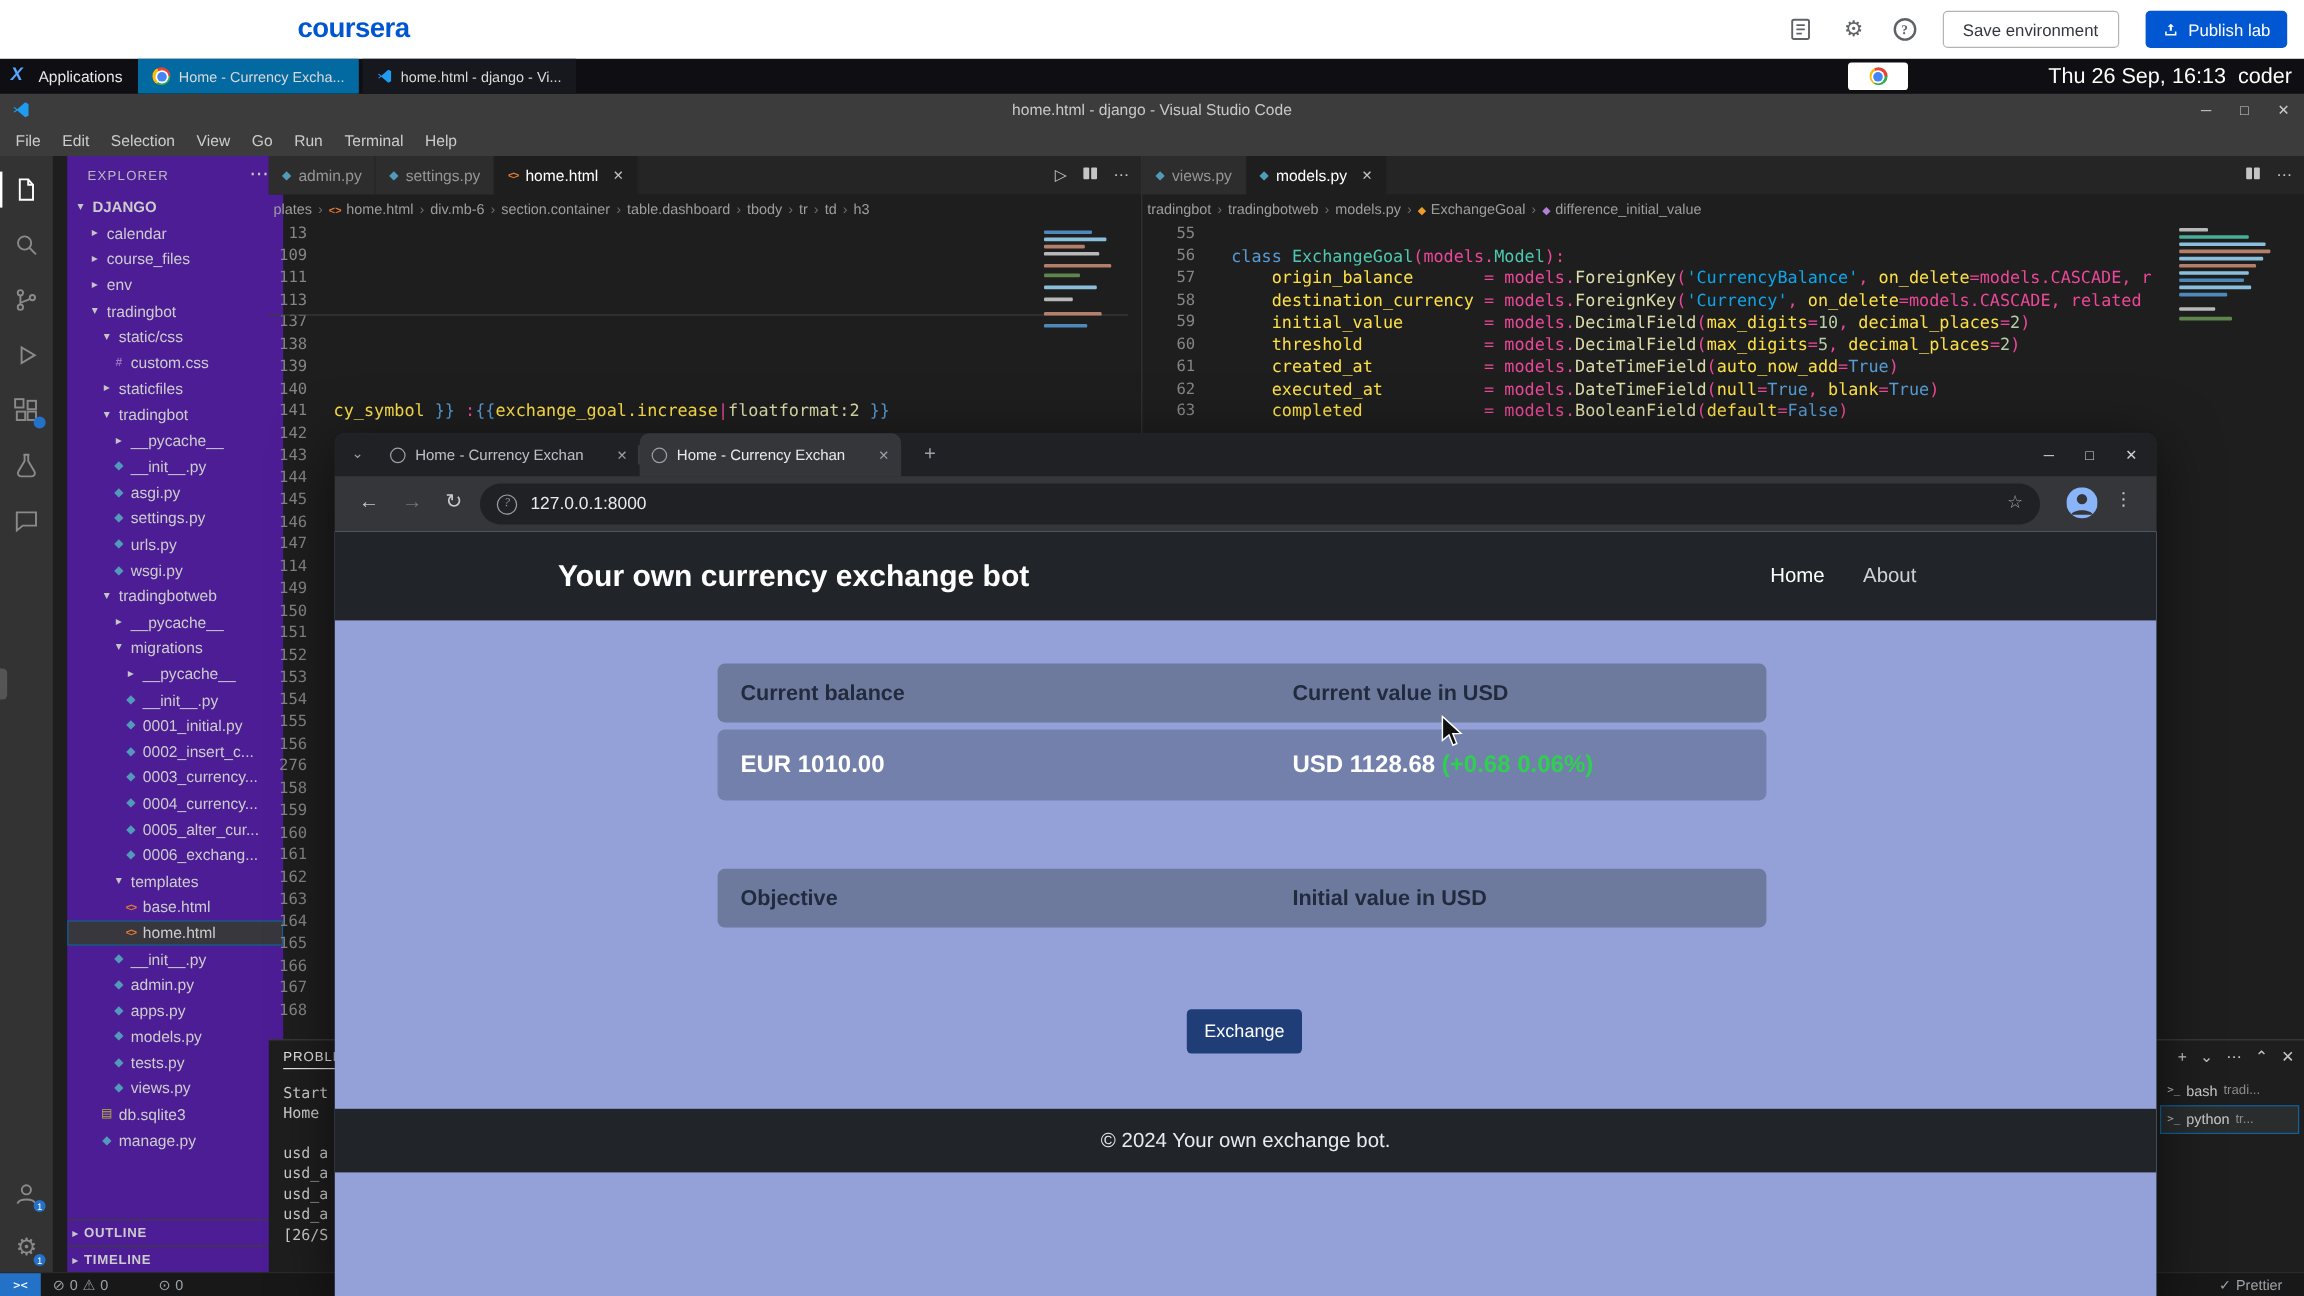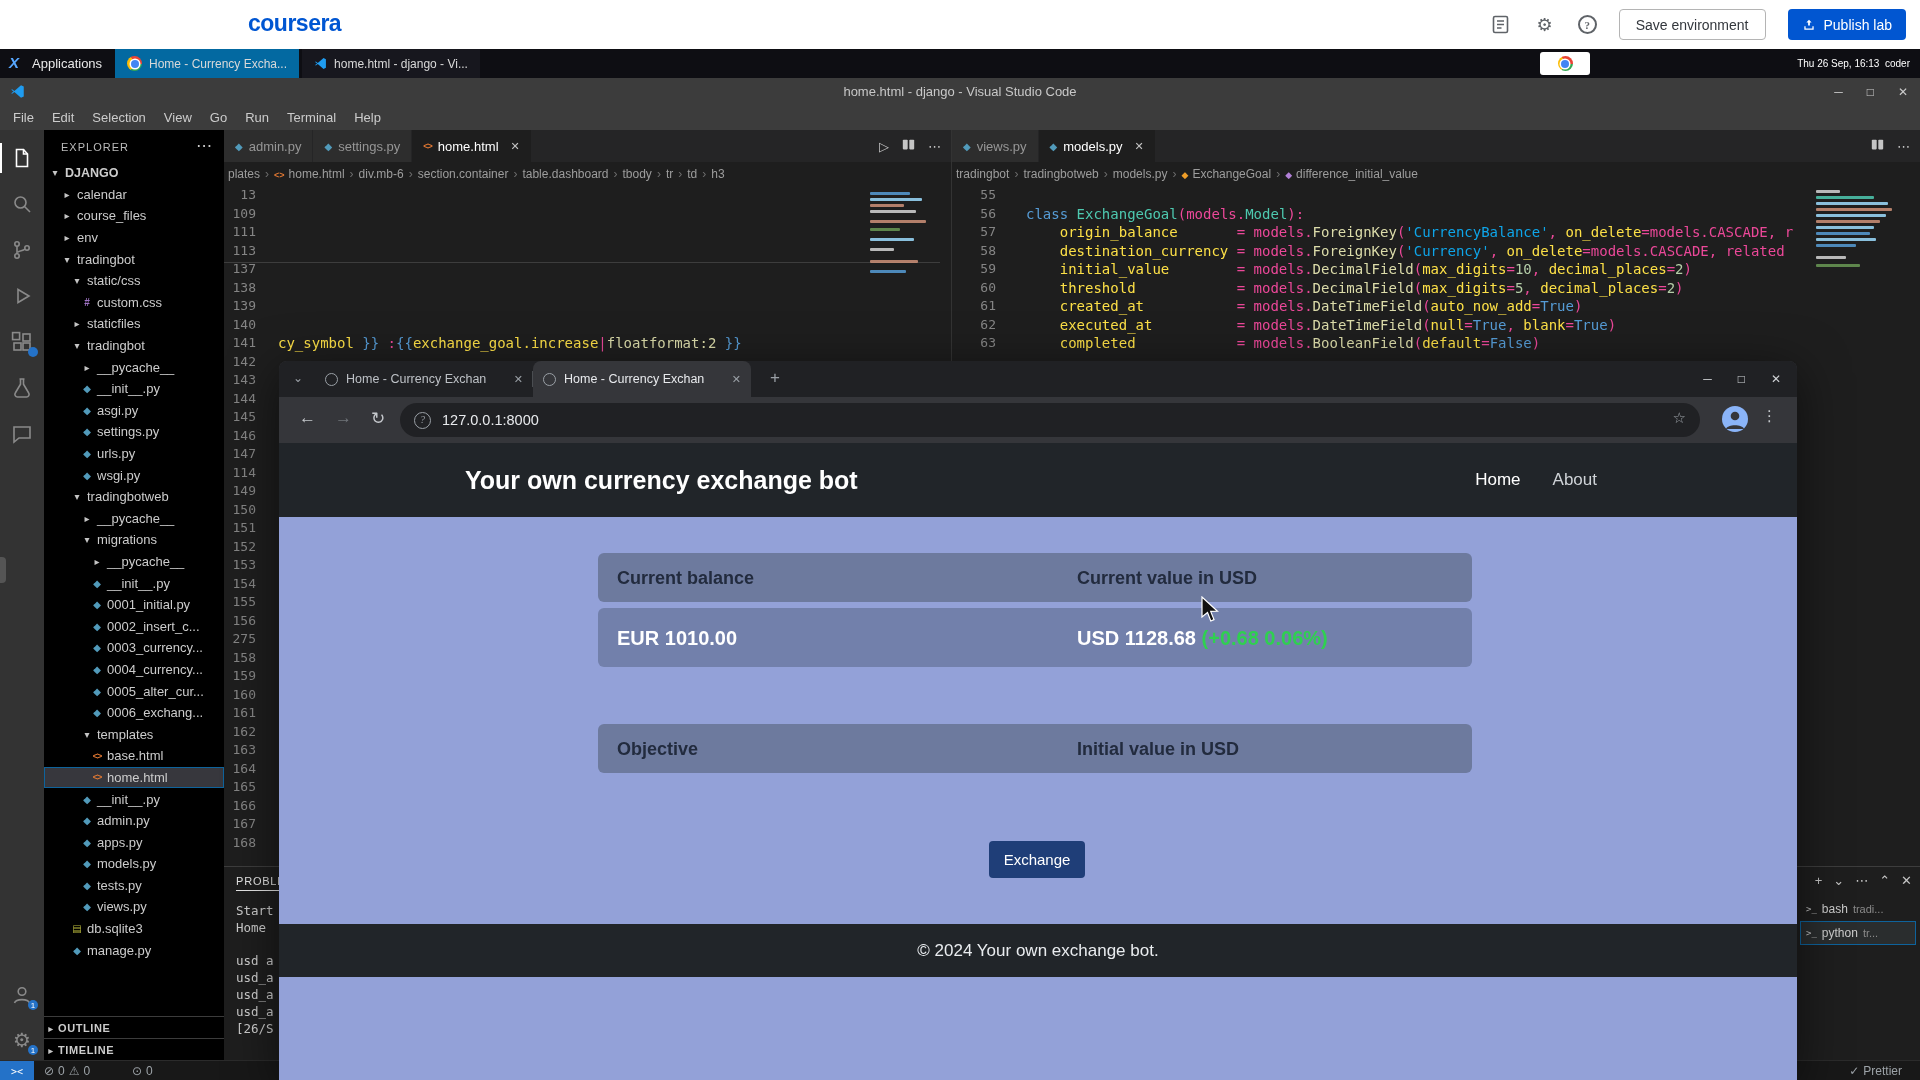--- a/index.html
+++ b/index.html
@@ -21,41 +21,41 @@
   #tb-apps{position:absolute;left:32px;top:0;line-height:29px;color:#e8e8e8;font-size:13px}
   #task-windows{position:absolute;left:115px;top:0;height:29px;display:flex;gap:3px}
   .task-btn{display:flex;align-items:center;gap:7px;padding:0 12px;background:#17171e;color:#d9d9d9;font-size:12px;max-width:215px}
   .task-btn.active{background:#0369a1}
   .tb-label{white-space:nowrap;overflow:hidden;text-overflow:ellipsis}
   .chrome-ball{position:relative;width:15px;height:15px;border-radius:50%;flex:none;
     background:conic-gradient(from -30deg,#ea4335 0 120deg,#34a853 0 240deg,#fbbc05 0 360deg)}
   .chrome-ball::after{content:"";position:absolute;inset:3.5px;border-radius:50%;background:#4285f4;box-shadow:0 0 0 1.5px #fff}
   .vs-ico{display:inline-flex;flex:none}
   #tb-launcher{position:absolute;left:1540px;top:3px;width:50px;height:23px;background:#fff;border-radius:3px;display:flex;align-items:center;justify-content:center}
-  #tb-clock{position:absolute;right:10px;top:0;line-height:29px;color:#fff;font-size:10px}
+  #tb-clock{position:absolute;right:10px;top:0;line-height:29px;color:#fff;font-size:18px}
 
   
   #vscode{position:absolute;left:0;top:78px;width:1920px;height:1002px;background:#1e1e1e;z-index:1}
   #vs-title{position:absolute;left:0;top:0;width:100%;height:27px;background:#3c3c3c}
   #vs-title-logo{position:absolute;left:10px;top:6px}
   #vs-title-text{position:absolute;left:0;right:0;text-align:center;line-height:27px;color:#c8c8c8;font-size:13px}
   #vs-controls{position:absolute;right:12px;top:0;height:27px;display:flex;gap:24px;align-items:center;color:#cccccc;font-size:12px}
   #vs-menubar{position:absolute;left:0;top:27px;width:100%;height:25px;background:#3c3c3c}
   #vs-menus{position:absolute;left:4px;top:0;height:25px;display:flex;align-items:center}
   .menu-item{padding:0 9px;color:#cccccc;font-size:13px}
 
   #vs-activity{position:absolute;left:0;top:52px;width:44px;height:930px;background:#333333}
   .act{position:absolute;left:0;width:44px;height:40px;display:flex;align-items:center;justify-content:center;color:#8a8a8a}
   .act svg{stroke:#8a8a8a;fill:none;stroke-width:1.6}
   .act.active svg{stroke:#fff}
   .act.active::before{content:"";position:absolute;left:0;top:5px;bottom:5px;width:2px;background:#fff}
   .act-badge{position:absolute;right:6px;bottom:5px;width:10px;height:10px;border-radius:50%;background:#2472c8;color:#fff;font-size:8px;display:flex;align-items:center;justify-content:center}
   .gear-glyph{font-size:20px;line-height:1}
 
-  #vs-side{position:absolute;left:44px;top:52px;width:180px;height:930px;background:#000000;overflow:hidden}
+  #vs-side{position:absolute;left:56px;top:52px;width:180px;height:930px;background:#4c1d95;overflow:hidden}
   #side-head{position:absolute;top:0;left:0;right:0;height:32px;line-height:32px}
   #side-head .title{margin-left:17px;font-size:11px;letter-spacing:1px;color:#bbb}
   #side-head .more{position:absolute;right:12px;top:0;color:#ccc}
   #vs-tree{position:absolute;top:32px;left:0;right:0}
   .trow{display:flex;align-items:center;height:21.6px;color:#cccccc;font-size:13px;white-space:nowrap;overflow:hidden}
   .trow.root{padding-left:4px;font-weight:bold;font-size:12.5px}
   .trow.sel{background:#37373d;outline:1px solid #0e639c;outline-offset:-1px}
   .tchev{width:14px;font-size:10px;color:#c5c5c5;flex:none;text-align:center}
   .ticon{width:14px;flex:none;text-align:center;font-size:10px}
   .ic-py{color:#519aba}
@@ -556,21 +556,21 @@
         <div class="ln">147</div>
         <div class="ln">114</div>
         <div class="ln">149</div>
         <div class="ln">150</div>
         <div class="ln">151</div>
         <div class="ln">152</div>
         <div class="ln">153</div>
         <div class="ln">154</div>
         <div class="ln">155</div>
         <div class="ln">156</div>
-        <div class="ln">275</div>
+        <div class="ln">276</div>
         <div class="ln">158</div>
         <div class="ln">159</div>
         <div class="ln">160</div>
         <div class="ln">161</div>
         <div class="ln">162</div>
         <div class="ln">163</div>
         <div class="ln">164</div>
         <div class="ln">165</div>
         <div class="ln">166</div>
         <div class="ln">167</div>

